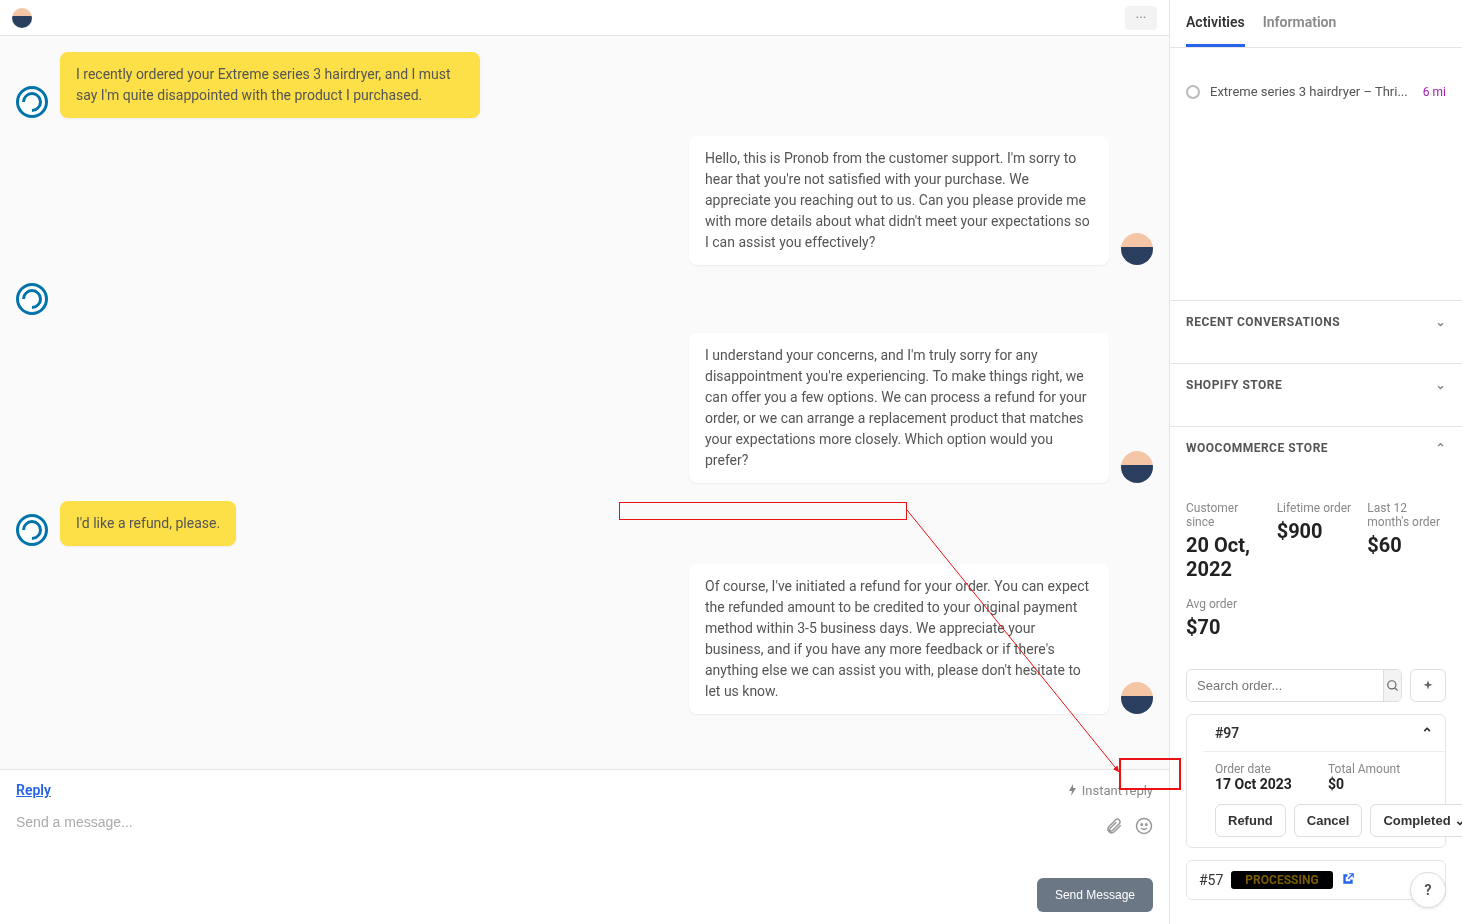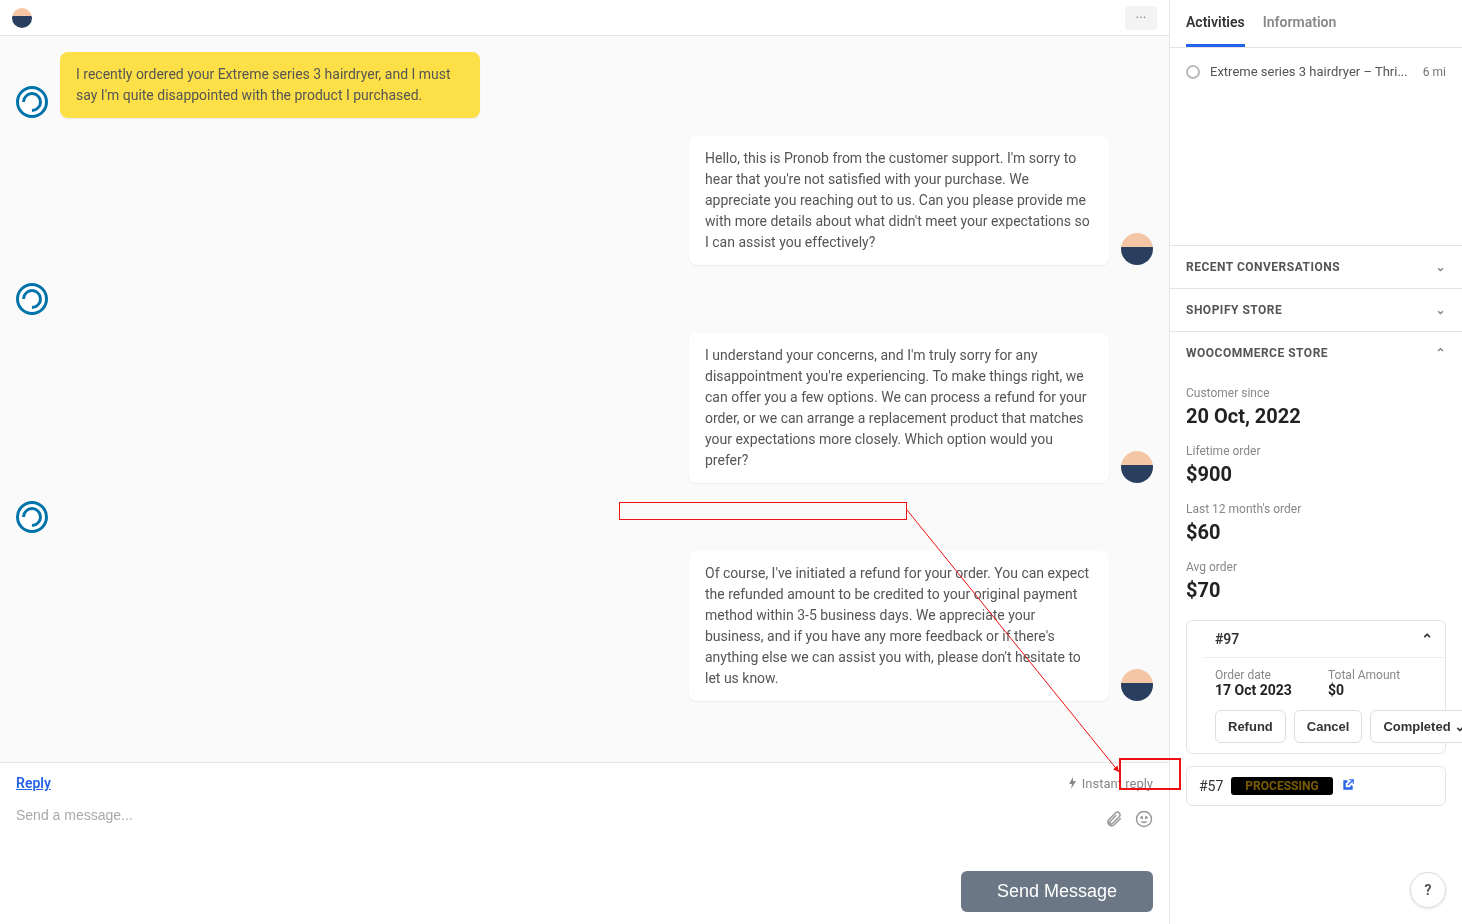--- a/index.html
+++ b/index.html
@@ -23,37 +23,37 @@
 .composer { border-top: 1px solid #e5e5e5; padding: 12px 16px; background: #fff; }
 .composer-top { display: flex; justify-content: space-between; align-items: center; margin-bottom: 8px; }
 .reply-link { color: #2563eb; text-decoration: underline; font-weight: 600; cursor: pointer; }
 .instant-reply { color: #888; font-size: 13px; display: flex; align-items: center; gap: 4px; cursor: pointer; }
 .composer-input-row { display: flex; align-items: flex-end; gap: 10px; }
 .composer-input { flex: 1; border: none; outline: none; font-size: 14px; color: #555; padding: 8px 0; }
 .composer-input::placeholder { color: #aaa; }
 .composer-icons { display: flex; gap: 12px; color: #999; }
 .composer-icons span { cursor: pointer; }
 .composer-footer { display: flex; justify-content: flex-end; margin-top: 40px; }
-.send-btn { background: #6b7785; color: #fff; border: none; padding: 10px 36px; border-radius: 6px; font-size: 18px; cursor: pointer; }
+.send-btn { background: #6b7785; color: #fff; border: none; padding: 10px 18px; border-radius: 6px; font-size: 12px; cursor: pointer; }
 
 .sidebar { width: 292px; display: flex; flex-direction: column; background: #fff; }
 .tabs { display: flex; gap: 18px; padding: 0 16px; border-bottom: 1px solid #e5e5e5; }
 .tab { padding: 14px 0; font-weight: 600; color: #888; cursor: pointer; border-bottom: 3px solid transparent; }
 .tab.active { color: #333; border-bottom-color: #2563eb; }
 .activity-item { padding: 16px; display: flex; align-items: center; gap: 10px; color: #555; font-size: 13px; }
 .activity-item .circle { width: 14px; height: 14px; border: 2px solid #bbb; border-radius: 50%; flex-shrink: 0; }
 .activity-item .text { flex: 1; white-space: nowrap; overflow: hidden; text-overflow: ellipsis; }
-.activity-item .time { color: #737373; font-size: 12px; }
+.activity-item .time { color: #a21caf; font-size: 12px; }
 
 .section-header { padding: 14px 16px; font-size: 12px; font-weight: 700; letter-spacing: 0.5px; color: #555; border-top: 1px solid #e5e5e5; display: flex; justify-content: space-between; align-items: center; cursor: pointer; }
 .section-header .chev { color: #888; }
 .divider-gap { height: 150px; }
 
 .woo-body { padding: 12px 16px; }
-.stats-grid { display: grid; grid-template-columns: 1fr; gap: 16px 12px; margin-bottom: 18px; }
+.stats-grid { display: grid; grid-template-columns: 1fr 1fr 1fr; gap: 16px 12px; margin-bottom: 30px; }
 .stat-label { font-size: 12px; color: #888; margin-bottom: 4px; }
 .stat-value { font-size: 20px; font-weight: 700; color: #222; }
 .search-row { display: flex; gap: 8px; margin-bottom: 12px; }
 .search-box { flex: 1; display: flex; border: 1px solid #ddd; border-radius: 6px; overflow: hidden; }
 .search-box input { flex: 1; border: none; padding: 8px 10px; outline: none; font-size: 13px; }
 .search-box .search-icon-btn { width: 36px; background: #f3f3f3; border-left: 1px solid #ddd; display: flex; align-items: center; justify-content: center; color: #666; cursor: pointer; }
 .sparkle-btn { width: 36px; border: 1px solid #ddd; border-radius: 6px; display: flex; align-items: center; justify-content: center; color: #666; cursor: pointer; }
 
 .order-card { border: 1px solid #e5e5e5; border-radius: 6px; margin-bottom: 12px; padding-left: 16px; }
 .order-card-header { padding: 10px 12px; display: flex; justify-content: space-between; align-items: center; font-weight: 600; cursor: pointer; }
@@ -97,20 +97,21 @@
         </div>
         <div class="msg-row left">
           <div class="avatar customer"></div>
         </div>
         <div class="msg-row right">
           <div class="avatar agent"></div>
           <div class="bubble">I understand your concerns, and I'm truly sorry for any disappointment you're experiencing. To make things right, we can offer you a few options. We can process a refund for your order, or we can arrange a replacement product that matches your expectations more closely. Which option would you prefer?</div>
         </div>
         <div class="msg-row left">
           <div class="avatar customer"></div>
+          <div class="bubble">I'd like a refund, please.</div>
         </div>
         <div class="msg-row right">
           <div class="avatar agent"></div>
           <div class="bubble">Of course, I've initiated a refund for your order. You can expect the refunded amount to be credited to your original payment method within 3-5 business days. We appreciate your business, and if you have any more feedback or if there's anything else we can assist you with, please don't hesitate to let us know.</div>
         </div>
       </div>
     <div class="composer">
       <div class="composer-top">
         <span class="reply-link">Reply</span>
         <span class="instant-reply">
@@ -133,21 +134,21 @@
                 <path d="M8 15 q4 3 8 0"></path>
               </svg></span>
         </div>
       </div>
       <div class="composer-footer">
         <button class="send-btn">Send Message</button>
       </div>
     </div>
   </div>
 
-  <div class="sidebar" style="position:relative;">
+  <div class="sidebar" style="position:relative;gap:20px;">
     <div class="tabs">
       <div class="tab active">Activities</div>
       <div class="tab">Information</div>
     </div>
     <div class="activity-item">
       <span class="circle"></span>
       <span class="text">Extreme series 3 hairdryer – Thri...</span>
       <span class="time">6 mi</span>
     </div>
     <div class="divider-gap"></div>
@@ -178,20 +179,36 @@
         <div>
           <div class="stat-label">Last 12 month's order</div>
           <div class="stat-value">$60</div>
         </div>
         <div>
           <div class="stat-label">Avg order</div>
           <div class="stat-value">$70</div>
         </div>
       </div>
 
+      <div class="search-row">
+        <div class="search-box">
+          <input placeholder="Search order..." style="">
+          <div class="search-icon-btn">
+            <svg width="14" height="14" viewBox="0 0 24 24" fill="none" stroke="#666" stroke-width="2">
+                <circle cx="10" cy="10" r="7"></circle>
+                <path d="M20 20l-5-5"></path>
+              </svg>
+          </div>
+        </div>
+        <div class="sparkle-btn">
+          <svg width="14" height="14" viewBox="0 0 24 24" fill="#666">
+              <path d="M12 2l2 6 6 2-6 2-2 6-2-6-6-2 6-2z"></path>
+            </svg>
+        </div>
+      </div>
 
       <div class="order-card">
         <div class="order-card-header">
           <span>#97</span>
           <span class="chev">⌃</span>
         </div>
         <div class="order-card-body">
           <div class="order-meta">
             <div>
               <div class="label">Order date</div>

